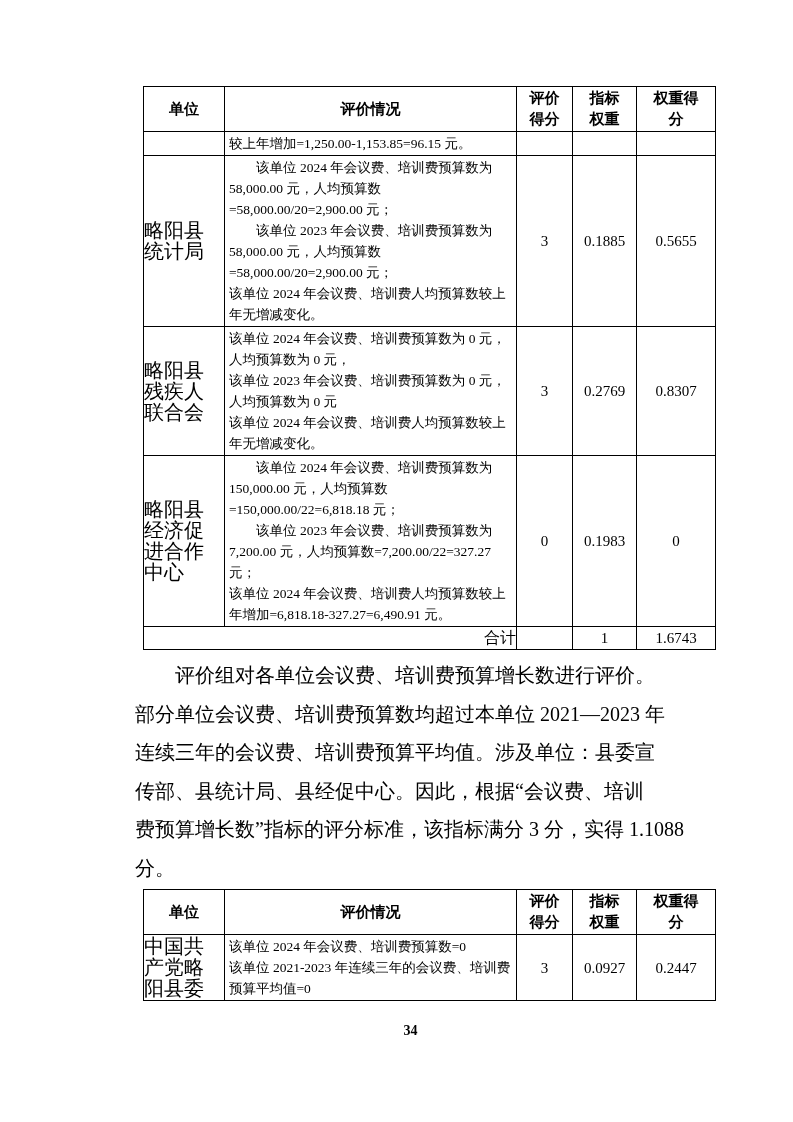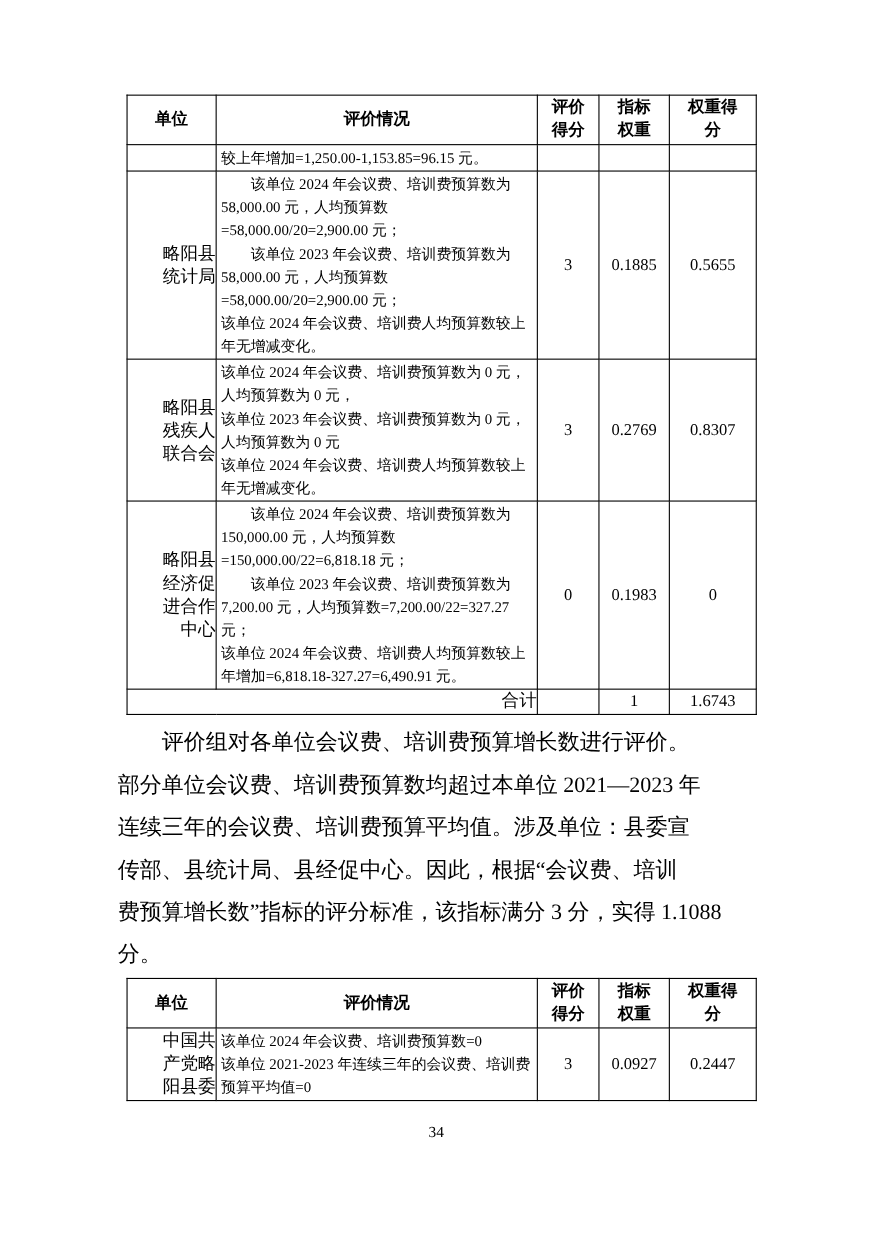--- a/index.html
+++ b/index.html
@@ -8,20 +8,21 @@
     position: relative;
     width: 793px;
     height: 1122px;
     background: #ffffff;
     color: #000000;
     font-family: "Liberation Serif", "DejaVu Serif", serif;
     overflow: hidden;
   }
   .content {
     padding: 86px 107px 0 107px;
+    margin-left: 28px;
   }
   table.eval-table {
     border-collapse: collapse;
     table-layout: fixed;
     width: 572px;
     margin-left: 8px;
   }
   table.eval-table col.c-unit     { width: 81px; }
   table.eval-table col.c-eval     { width: 292px; }
   table.eval-table col.c-score    { width: 56px; }
@@ -33,22 +34,22 @@
   }
   table.eval-table th {
     font-weight: bold;
     font-size: 15px;
     line-height: 21px;
     text-align: center;
     white-space: pre-line;
     padding: 1px 0;
   }
   td.cell-unit {
-    text-align: right;
-    font-size: 16px;
+    text-align: left;
+    font-size: 20px;
     line-height: 21px;
     white-space: pre-line;
     padding: 1px 0;
   }
   td.cell-eval {
     font-size: 13.5px;
     line-height: 21px;
     white-space: pre-wrap;
     text-align: left;
     padding: 1px 4px;
@@ -78,20 +79,21 @@
     line-height: 38.5px;
     white-space: pre-wrap;
     text-align: left;
     margin: 6px 0 0 0;
   }
   table.eval-table.second { margin-top: 2px; }
   .page-number {
     text-align: center;
     font-size: 14px;
     margin-top: 22px;
+    font-weight: bold;
   }
 </style>
 </head>
 <body>
 
 <div class="page">
   <div class="content">
 
     <table class="eval-table first">
       <colgroup>

